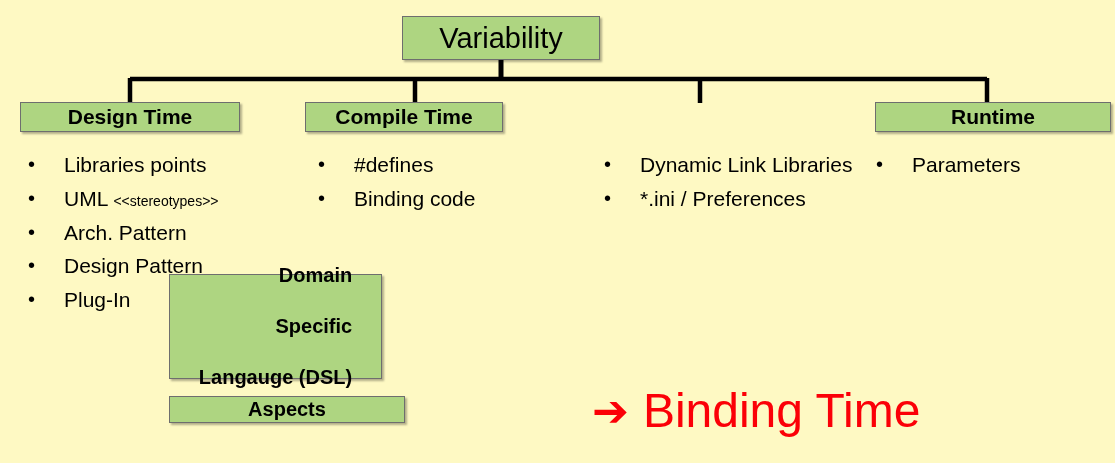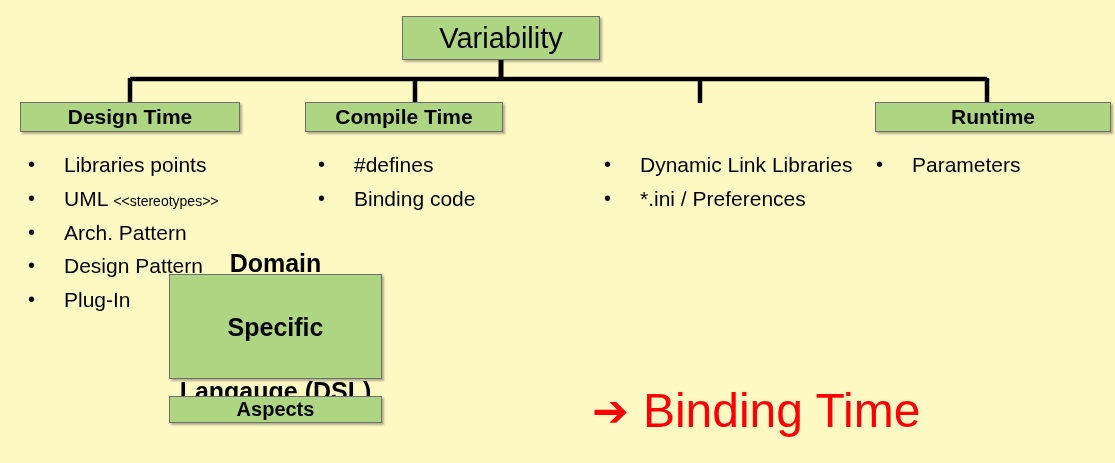--- a/index.html
+++ b/index.html
@@ -71,29 +71,30 @@
   .cat-3 { left: 590px; width: 218px; }
   .cat-4 { left: 875px; width: 236px; }
 
   .dsl-box {
     left: 169px;
     top: 274px;
     width: 213px;
     height: 105px;
   }
   .dsl-box span {
-    font-size: 25px;
+    font-size: 20px;
     font-weight: bold;
     line-height: 1.28;
+    text-align: right;
   }
 
   .aspects-box {
     left: 169px;
     top: 396px;
-    width: 213px;
+    width: 236px;
     height: 27px;
   }
   .aspects-box span {
     font-size: 20px;
     font-weight: bold;
   }
 
   
   .col {
     position: absolute;

